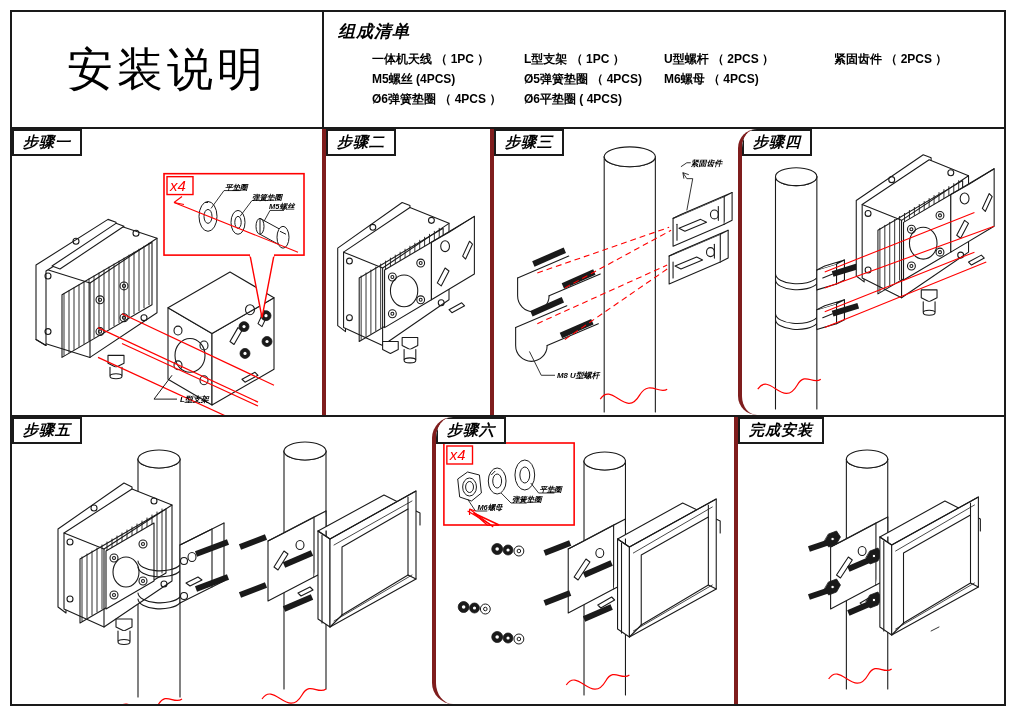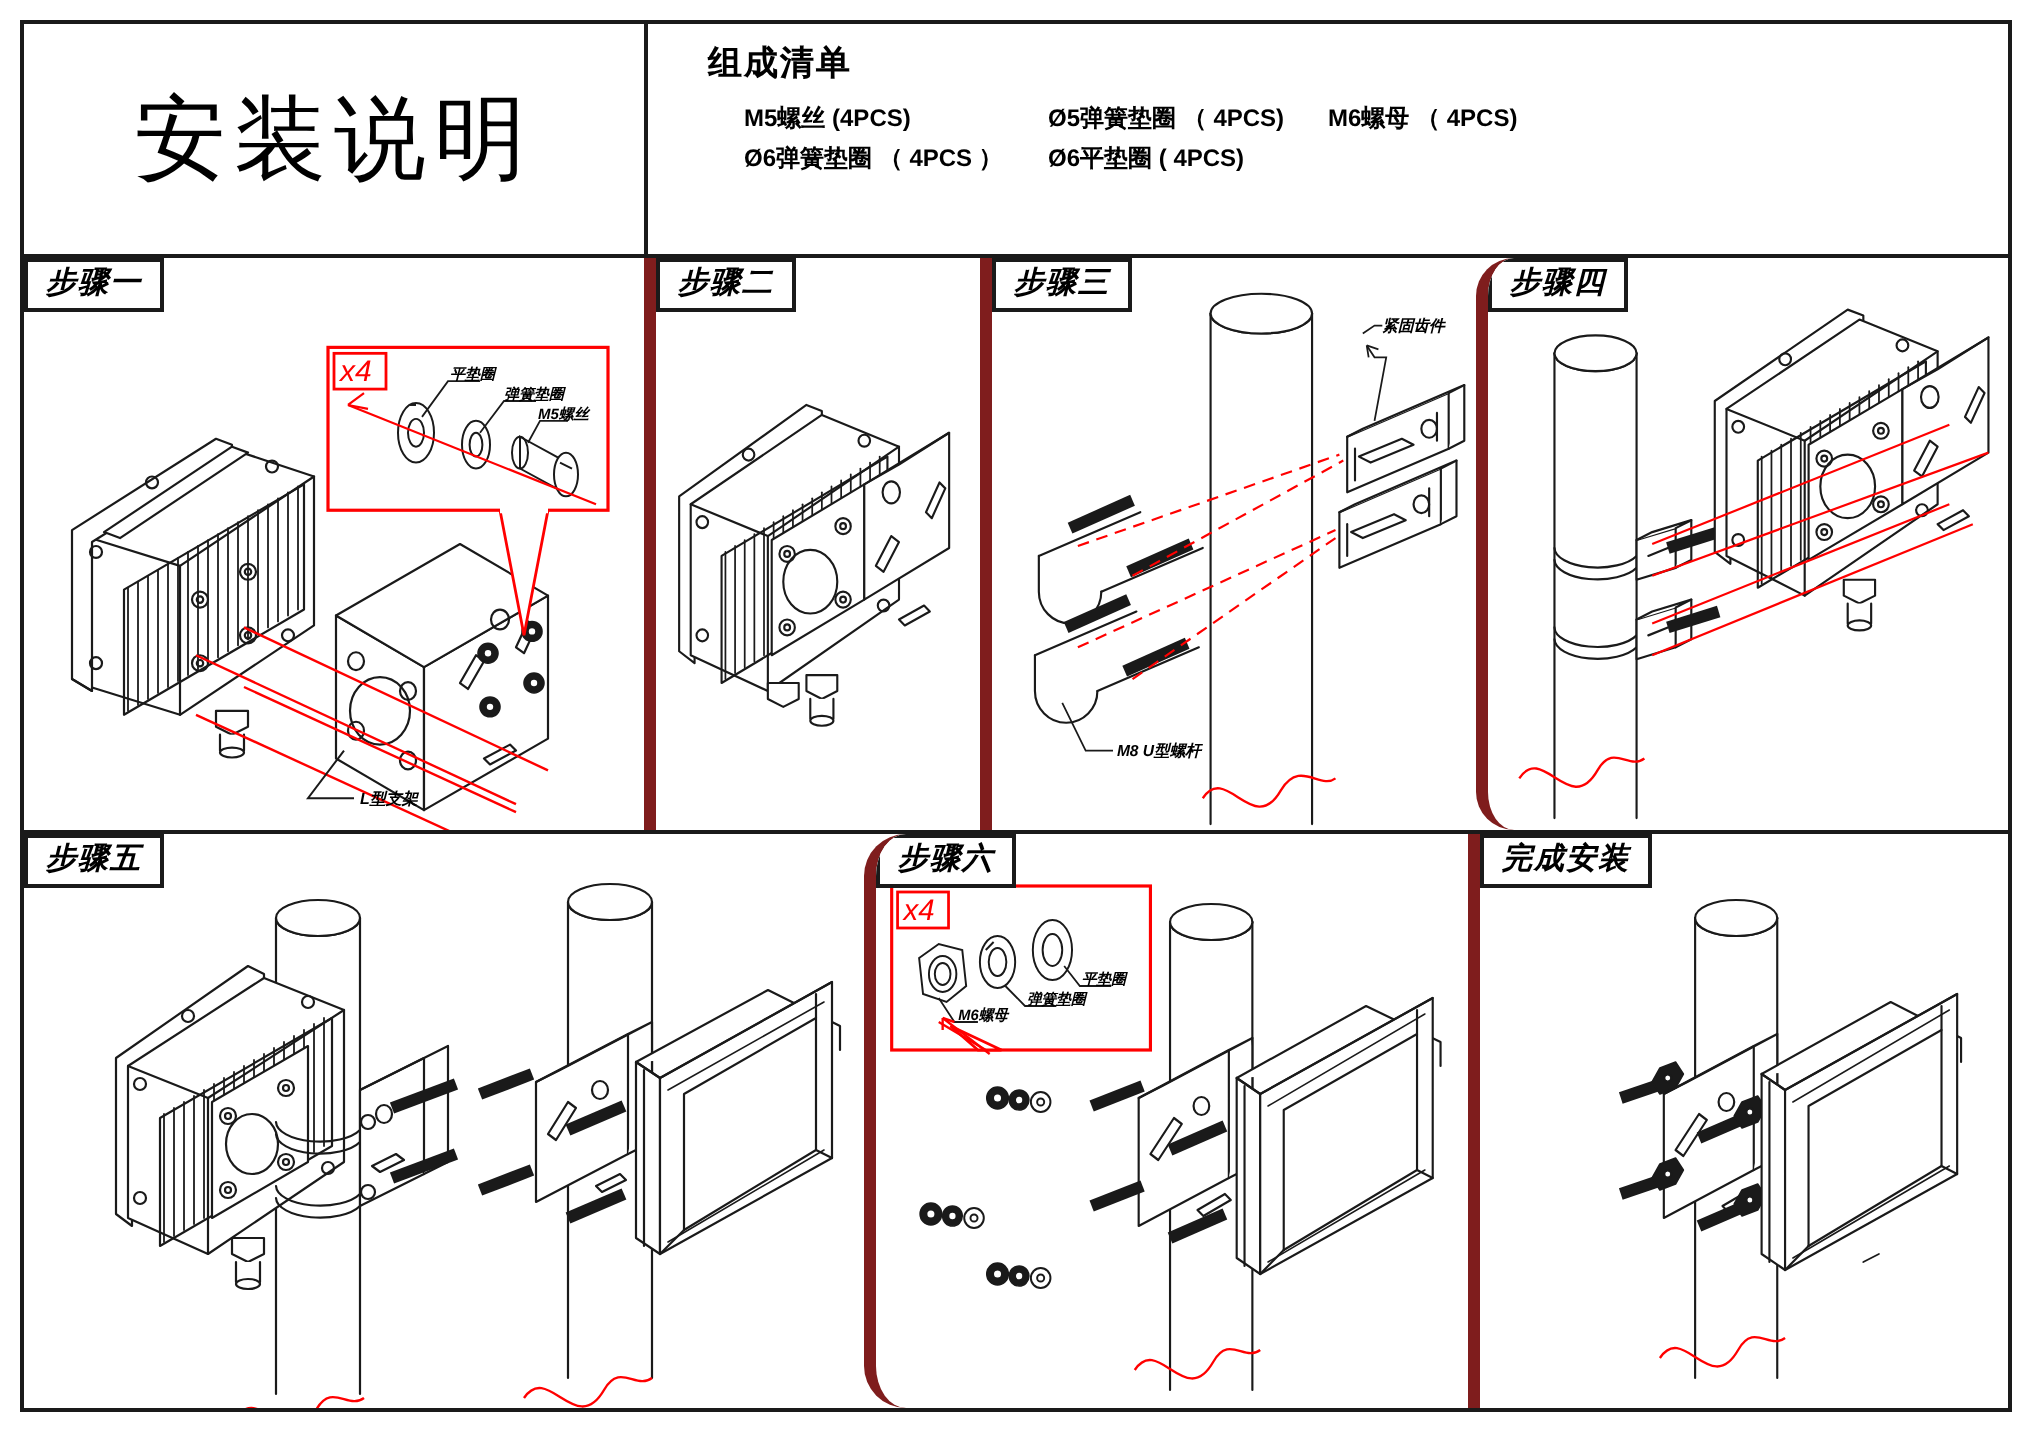--- a/index.html
+++ b/index.html
@@ -45,21 +45,22 @@
     white-space:nowrap;
   }
   .header-parts-cell{
     position:absolute;left:312px;top:0;right:0;height:100%;
     padding:8px 0 0 14px;
     box-sizing:border-box;
   }
   .parts-heading{
     font-size:17px;font-weight:bold;color:#000;
     letter-spacing:1px;
-    margin:0 0 6px 16px;
+    margin:0 0 6px 0;
+    font-style:italic;
   }
   .parts-rows{padding-left:34px;}
   .parts-row{
     display:flex;
     font-size:12px;
     color:#000;
     line-height:20px;
     white-space:nowrap;
   }
   .parts-row .pi{font-weight:bold;}
@@ -71,21 +72,21 @@
   
   .row{position:absolute;left:0;width:100%;box-sizing:border-box;}
   .row1{top:117px;height:288px;border-bottom:2px solid #1a1a1a;}
   .row2{top:405px;height:287px;}
   .panel{
     position:absolute;top:0;height:100%;
     box-sizing:border-box;
     overflow:hidden;
     font-style:italic;
   }
-  .panel + .panel{border-left:6px solid #7f1d1d;}
+  .panel + .panel{border-left:4px solid #7f1d1d;}
   .steplabel{
     position:absolute;left:0px;top:0px;
     border:2px solid #1a1a1a;
     background:#fff;
     padding:3px 9px 4px 9px;
     font-size:15px;font-weight:bold;color:#000;
     letter-spacing:1px;
     z-index:40;
     white-space:nowrap;
     line-height:1.05;
@@ -109,20 +110,26 @@
     <div class="header">
 
       <div class="header-title-cell">
         <div class="doc-title">安装说明</div>
       </div>
 
       <div class="header-parts-cell">
         <div class="parts-heading">组成清单</div>
         <div class="parts-rows">
 
+          <div class="parts-row">
+            <span class="pi p-w1"><span>一体机天线</span> <span>（ 1PC ）</span></span>
+            <span class="pi p-w2"><span>L型支架</span> <span>（ 1PC ）</span></span>
+            <span class="pi p-w5"><span>U型螺杆</span> <span>（ 2PCS ）</span></span>
+            <span class="pi p-w6"><span>紧固齿件</span> <span>（ 2PCS ）</span></span>
+          </div>
 
           <div class="parts-row">
             <span class="pi p-w1"><span>M5螺丝</span> <span>(4PCS)</span></span>
             <span class="pi p-w2"><span>Ø5弹簧垫圈</span> <span>（ 4PCS)</span></span>
             <span class="pi p-w6"><span>M6螺母</span> <span>（ 4PCS)</span></span>
           </div>
 
           <div class="parts-row">
             <span class="pi p-w1"><span>Ø6弹簧垫圈</span> <span>（ 4PCS ）</span></span>
             <span class="pi p-w2"><span>Ø6平垫圈</span> <span>( 4PCS)</span></span>

